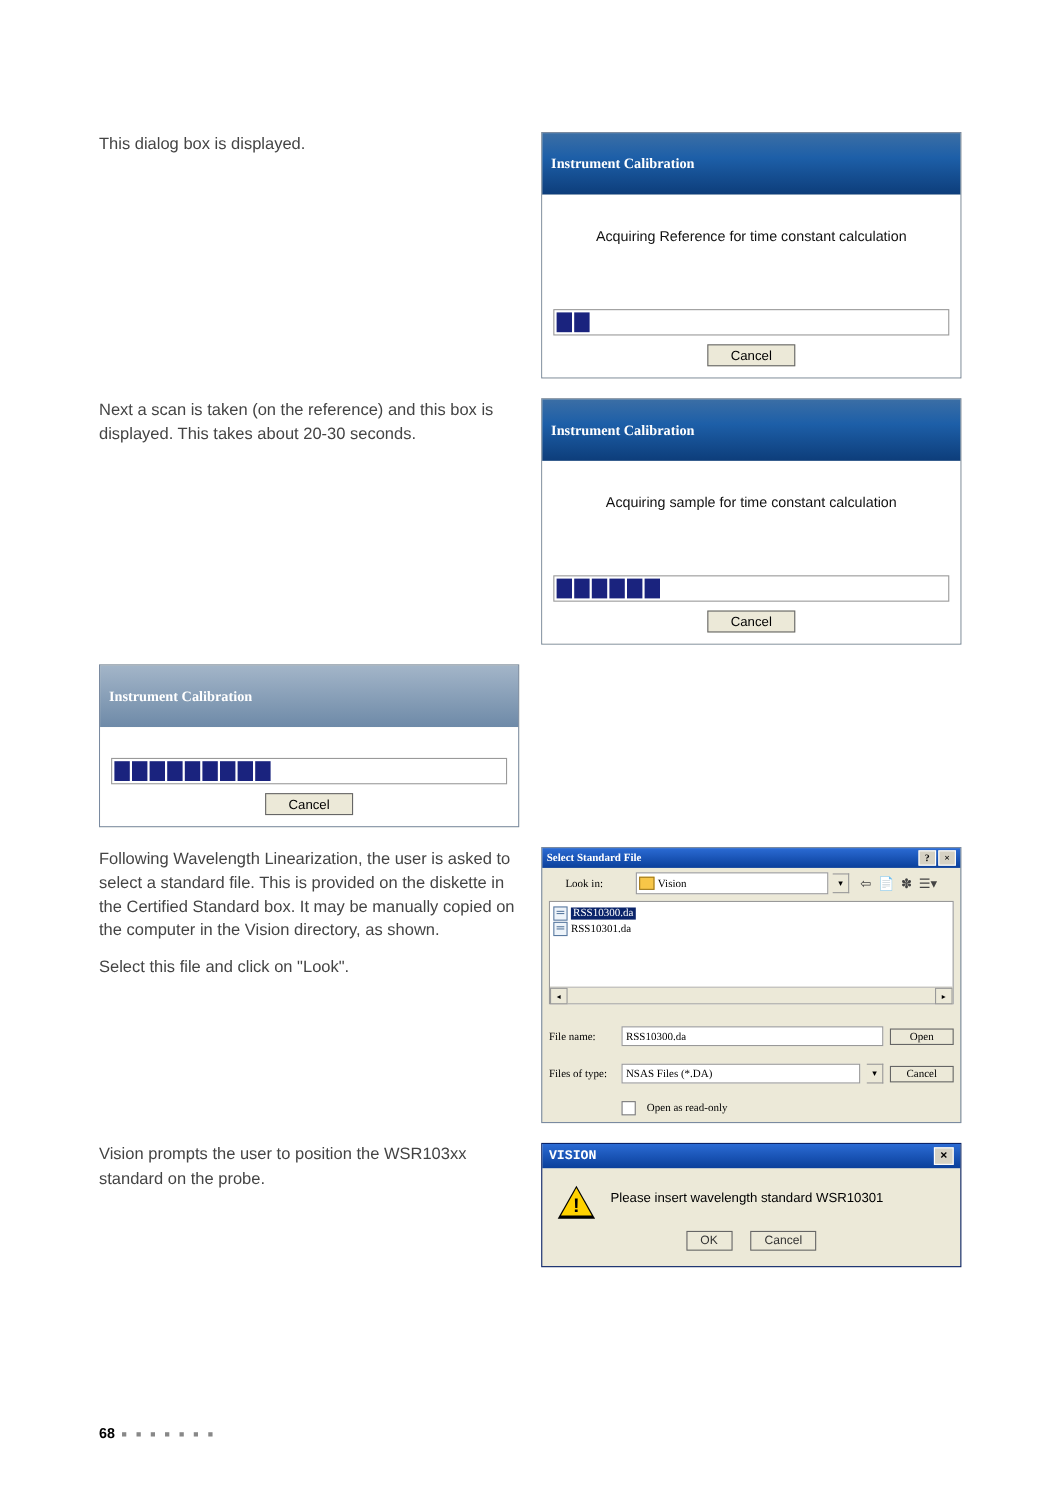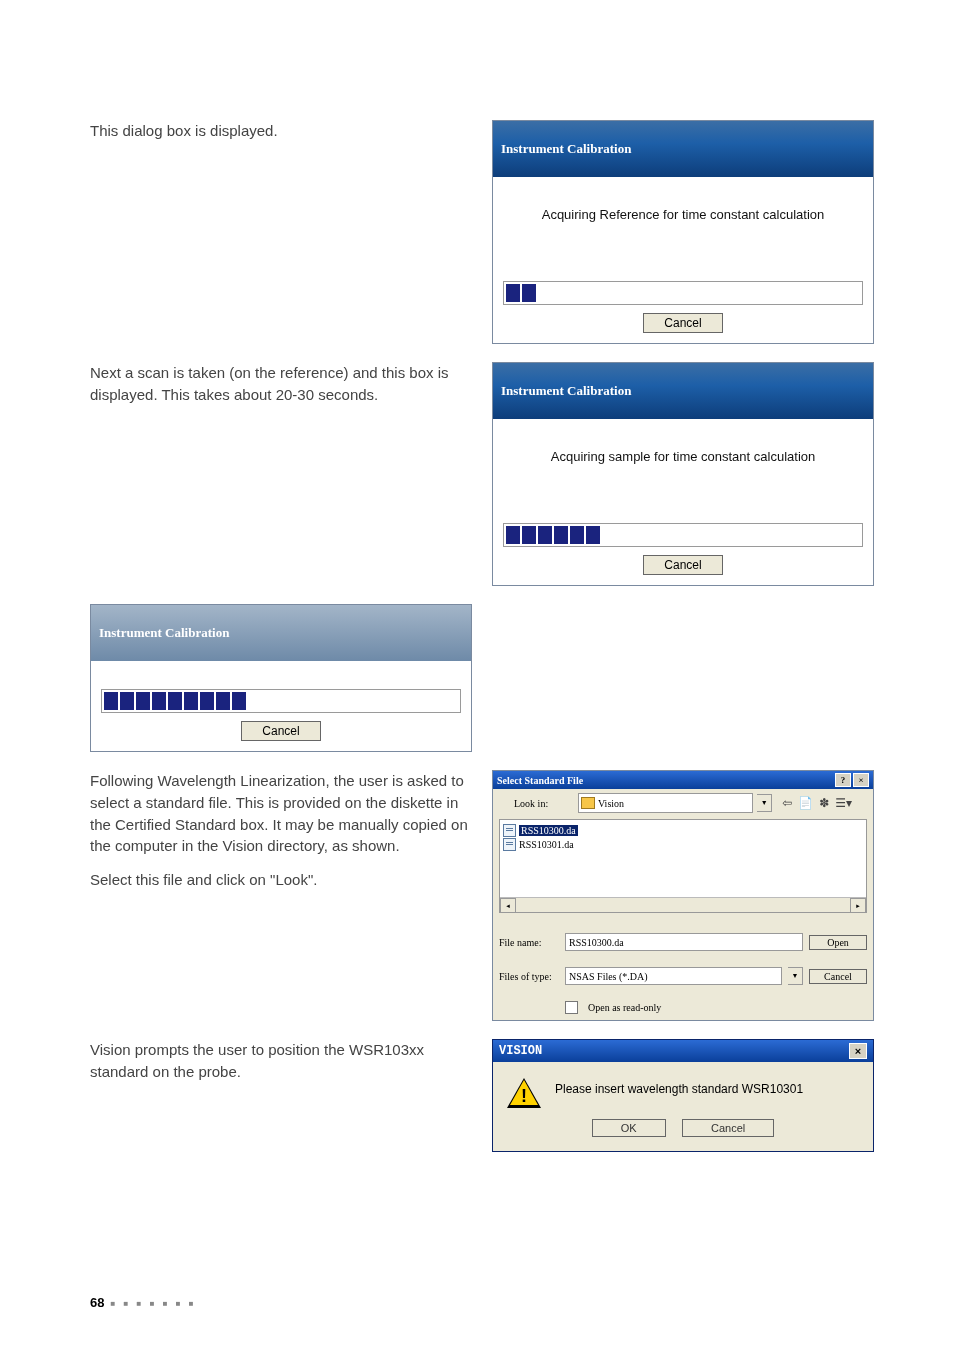--- a/index.html
+++ b/index.html
@@ -42,21 +42,21 @@
 .vision{border:1px solid #0a246a;width:380px;background:#ece9d8;font-family:Tahoma,sans-serif}
 .vision .vt{background:linear-gradient(#2b6bd4,#0a3f9a);color:#fff;font-weight:700;font-size:12px;padding:3px 6px;display:flex;justify-content:space-between;align-items:center;font-family:"Courier New",monospace}
 .vision .vx{background:#d6d2c4;color:#000;border:1px solid #fff;width:16px;height:14px;display:flex;align-items:center;justify-content:center;font-size:11px;font-family:Arial}
 .vision .vb{display:flex;align-items:flex-start;gap:14px;padding:16px 16px 10px 14px}
 .vision .warn{width:34px;height:30px;position:relative}
 .vision .tri{width:0;height:0;border-left:17px solid transparent;border-right:17px solid transparent;border-bottom:30px solid #000}
 .vision .tri2{position:absolute;top:2px;left:3px;width:0;height:0;border-left:14px solid transparent;border-right:14px solid transparent;border-bottom:25px solid #ffd200}
 .vision .excl{position:absolute;top:8px;left:0;width:34px;text-align:center;font-weight:900;font-size:18px;color:#000}
 .vision .vmsg{flex:1;font-size:12px;color:#000;padding-top:4px}
 .vision .vbtns{text-align:center;padding-bottom:14px}
-.vision .vbtn{display:inline-block;border:1px solid #666;background:#ece9d8;font-size:11px;padding:2px 28px;margin:0 6px}
+.vision .vbtn{display:inline-block;border:1px solid #666;background:#ece9d8;font-size:11px;padding:2px 12px;margin:0 6px}
 .footer{position:absolute;left:90px;bottom:40px;font-size:13px}
 .footer b{font-weight:700;color:#000}
 .dots{color:#888;letter-spacing:3px;margin-left:6px;font-size:8px;vertical-align:middle}
 </style>
 </head>
 <body>
 
 <div class="page">
 
   <div class="row" style="margin-top:60px">

